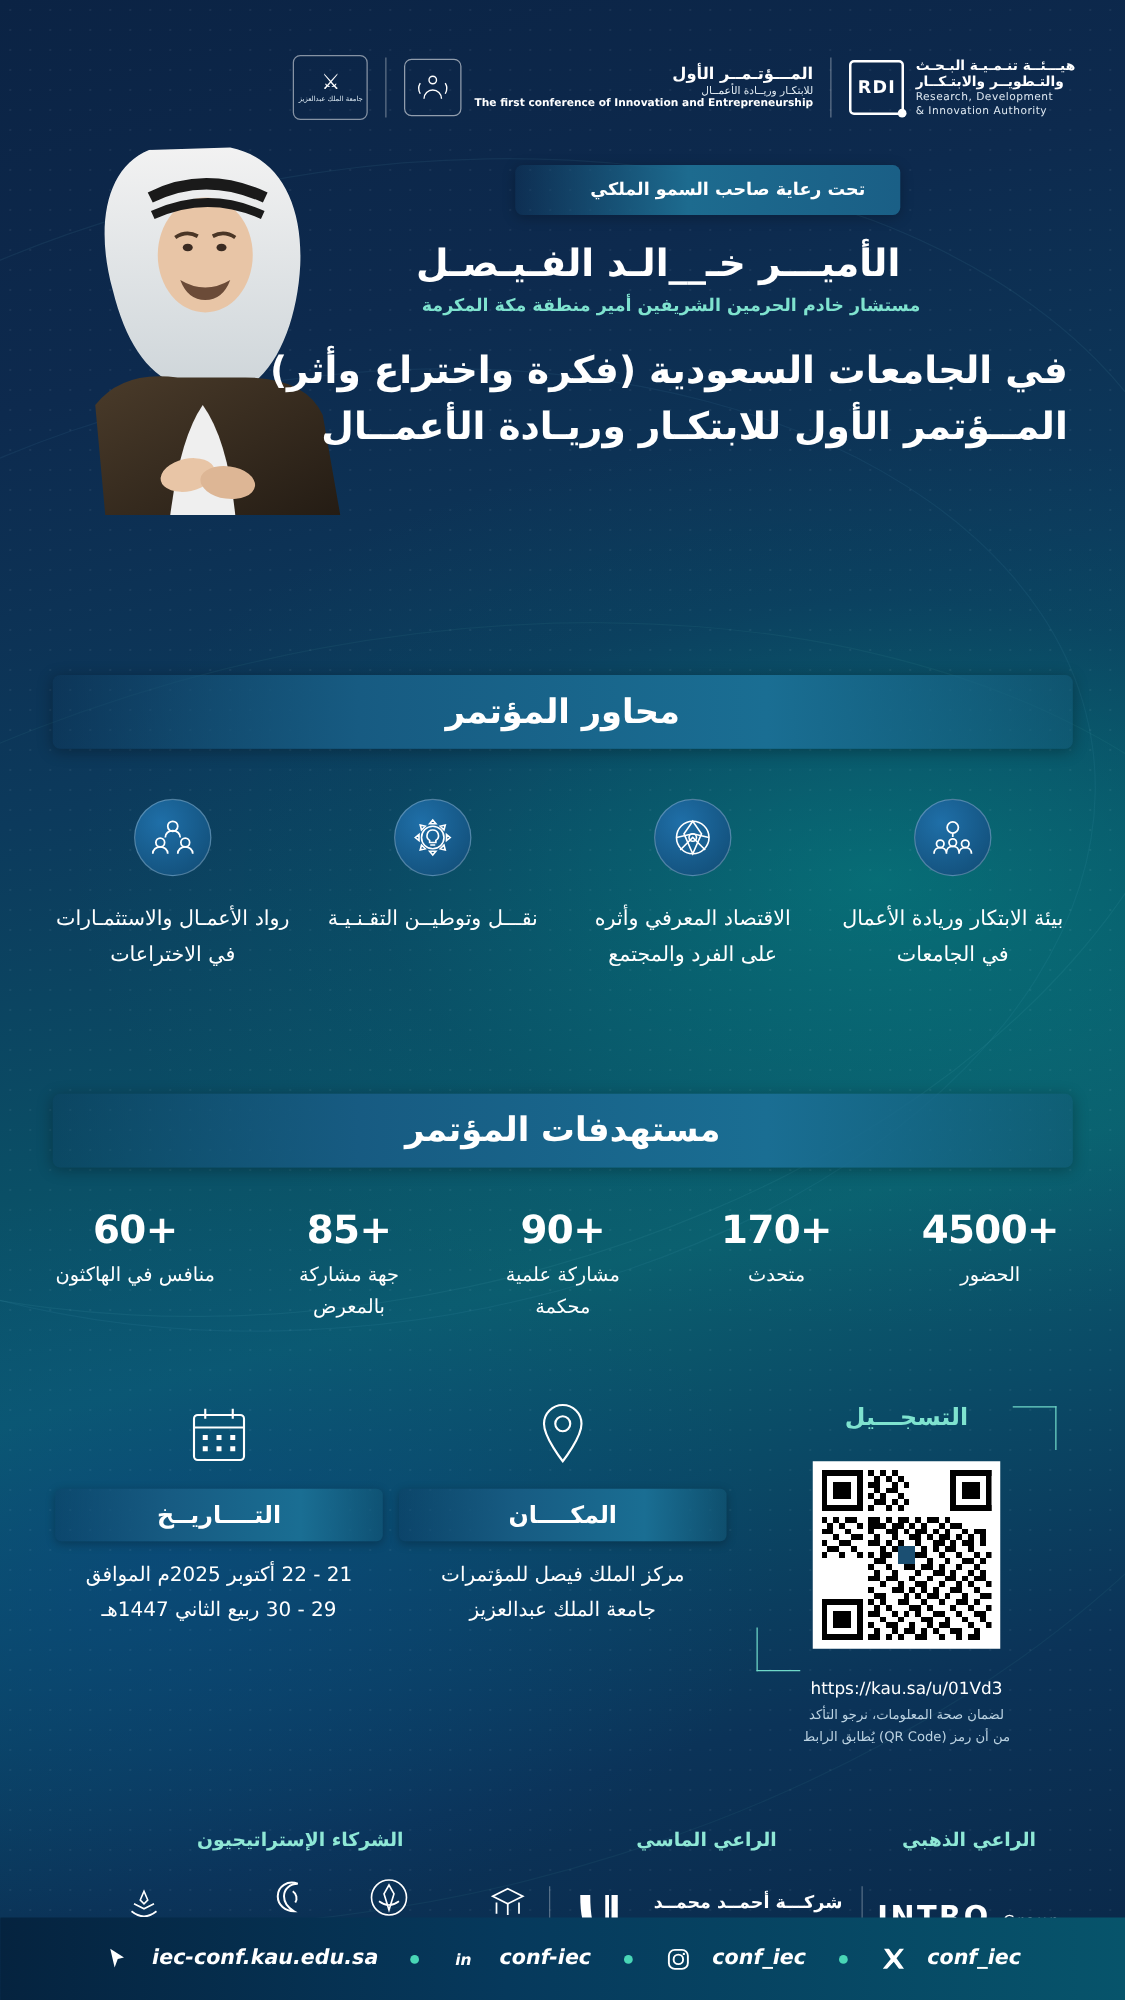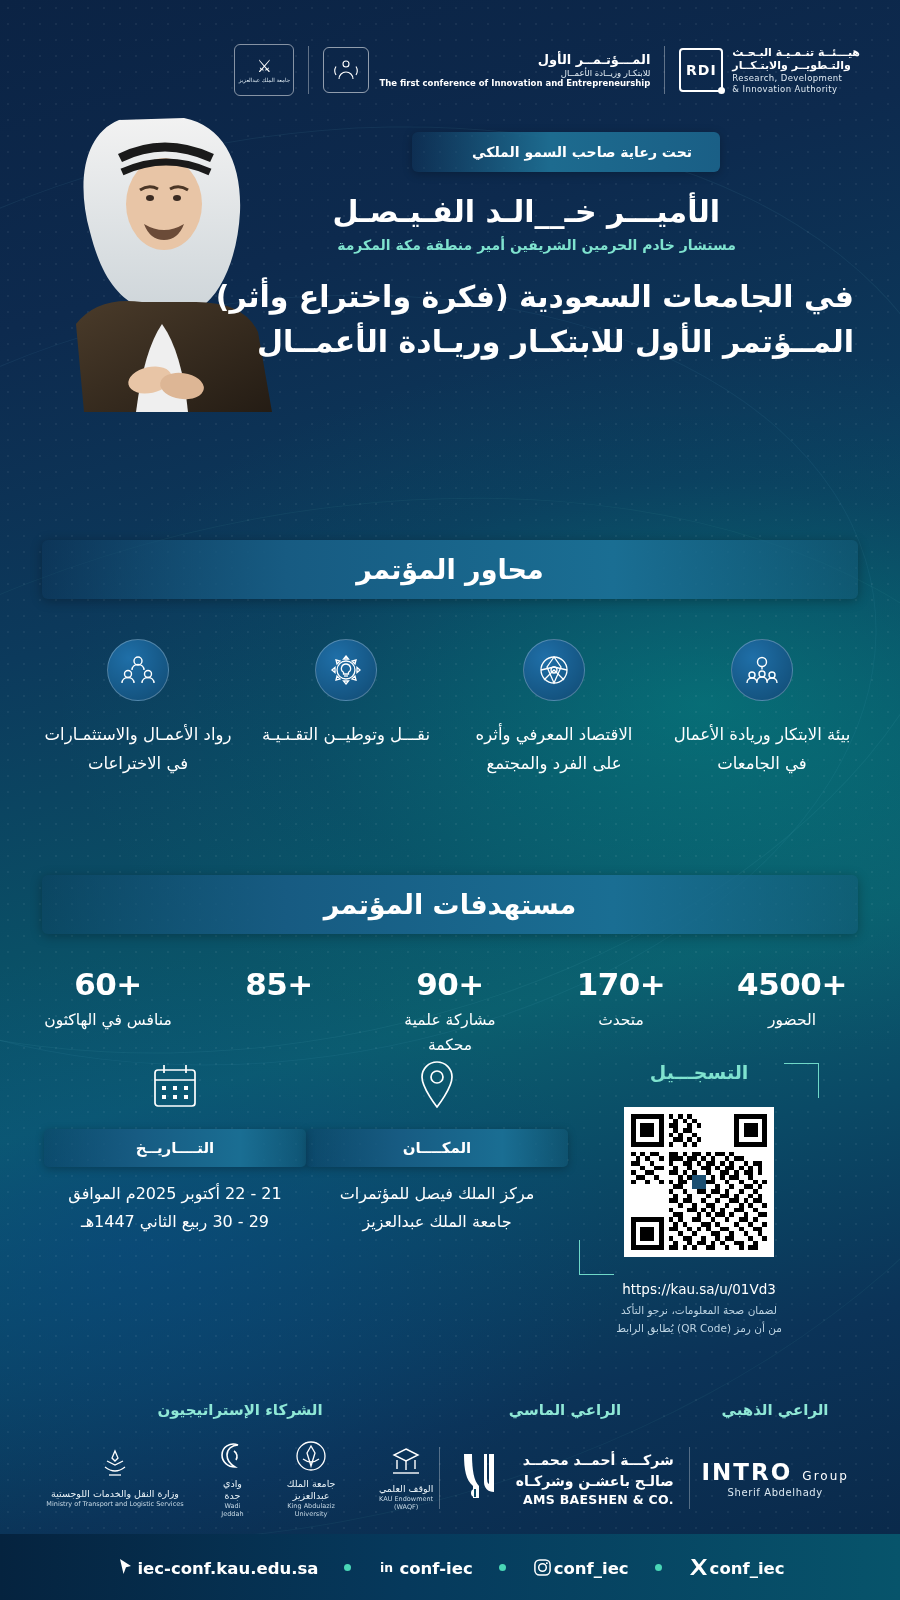--- a/index.html
+++ b/index.html
@@ -138,21 +138,21 @@
   .stats {
     position: relative; z-index: 5;
     display: flex; justify-content: space-between; align-items: flex-start;
     padding: 32px 44px 0 44px; direction: rtl;
   }
   .stat { text-align: center; width: 128px; }
   .stat-num { font-size: 31px; font-weight: bold; color: #ffffff; letter-spacing: -0.5px; direction: ltr; }
   .stat-lbl { margin-top: 6px; font-size: 15.5px; line-height: 1.6; color: #ffffff; }
 
   
-  .inforow { position: relative; z-index: 5; padding: 0 44px; display: flex; justify-content: flex-end; }
+  .inforow { position: relative; z-index: 5; margin-top: 62px; padding: 0 44px; display: flex; justify-content: space-between; }
   .col { width: 262px; text-align: center; }
 
   .reg-box { position: relative; padding-top: 4px; }
   .reg-title {
     font-size: 19px; font-weight: bold; color: #7fe3cf; letter-spacing: 2px; margin-bottom: 10px;
   }
   .reg-frame {
     position: relative; width: 216px; margin: 0 auto;
     padding: 14px 10px 12px 10px;
   }
@@ -162,21 +162,21 @@
   .reg-frame::before { top:-30px; right:-12px; border-width: 1px 1px 0 0; }
   .reg-frame::after { bottom:-6px; left:-12px; border-width: 0 0 1px 1px; }
   .qr { width: 150px; height: 150px; margin: 0 auto; background: #ffffff; padding: 7px; }
   .qr svg { display: block; }
   .reg-url { margin-top: 12px; font-size: 13.5px; color: #ffffff; direction: ltr; }
   .reg-note { margin-top: 5px; font-size: 10.5px; color: #bcd3e2; line-height: 1.65; }
 
   .pin-icon, .cal-icon { height: 58px; display:flex; align-items:center; justify-content:center; margin-bottom: 14px; }
   .subbanner {
     background: linear-gradient(90deg, rgba(14,56,92,0.3) 0%, #175b82 35%, #1a6e93 75%, rgba(20,90,120,0.45) 100%);
-    border-radius: 5px; padding: 10px 8px; font-size: 15px; font-weight: bold; letter-spacing: 2px;
+    border-radius: 5px; padding: 10px 8px; font-size: 19px; font-weight: bold; letter-spacing: 2px;
     box-shadow: 0 2px 8px rgba(0,0,0,0.25);
   }
   .subtext { margin-top: 13px; font-size: 16px; line-height: 1.75; color: #ffffff; }
 
   
   .sponsors { position: relative; z-index: 5; margin-top: 64px; padding: 0 40px; }
   .sp-heads { display: flex; justify-content: space-between; color: #8fe8d6; font-size: 15px; font-weight: bold; }
   .sp-heads .h-gold { width: 170px; text-align: center; }
   .sp-heads .h-diamond { width: 250px; text-align: center; }
   .sp-heads .h-strategic { width: 400px; text-align: center; }
@@ -194,21 +194,21 @@
   .mini-ar { font-size: 9.5px; color: #eaf3f8; }
   .mini-en { font-size: 6.5px; color: #c8dae6; direction: ltr; }
 
   
   .footer {
     position: absolute; left: 0; right: 0; bottom: 0; z-index: 6;
     height: 66px;
     background: linear-gradient(90deg, #05233f 0%, #06395c 45%, #07546b 100%);
     display: flex; align-items: center; justify-content: center; gap: 26px;
   }
-  .f-item { display: flex; align-items: flex-end; gap: 0; font-size: 16.5px; font-weight: bold; direction: ltr; }
+  .f-item { display: flex; align-items: flex-start; gap: 16px; font-size: 16.5px; font-weight: bold; direction: ltr; font-style: italic; }
   .f-dot { width: 7px; height: 7px; border-radius: 50%; background: #49d6b6; }
   .f-ic { width: 22px; height: 22px; display:flex; align-items:center; justify-content:center; }
 </style>
 </head>
 <body>
 
 <div id="poster">
   <div class="swoosh sw1"></div>
   <div class="swoosh sw2"></div>
   <div class="swoosh sw3"></div>
@@ -361,20 +361,21 @@
       <div class="stat">
         <div class="stat-num">170+</div>
         <div class="stat-lbl">متحدث</div>
       </div>
       <div class="stat">
         <div class="stat-num">90+</div>
         <div class="stat-lbl">مشاركة علمية محكمة</div>
       </div>
       <div class="stat">
         <div class="stat-num">85+</div>
+        <div class="stat-lbl">جهة مشاركة بالمعرض</div>
       </div>
       <div class="stat">
         <div class="stat-num">60+</div>
         <div class="stat-lbl">منافس في الهاكثون</div>
       </div>
     </div>
   </div>
 
   <div class="inforow">
 

